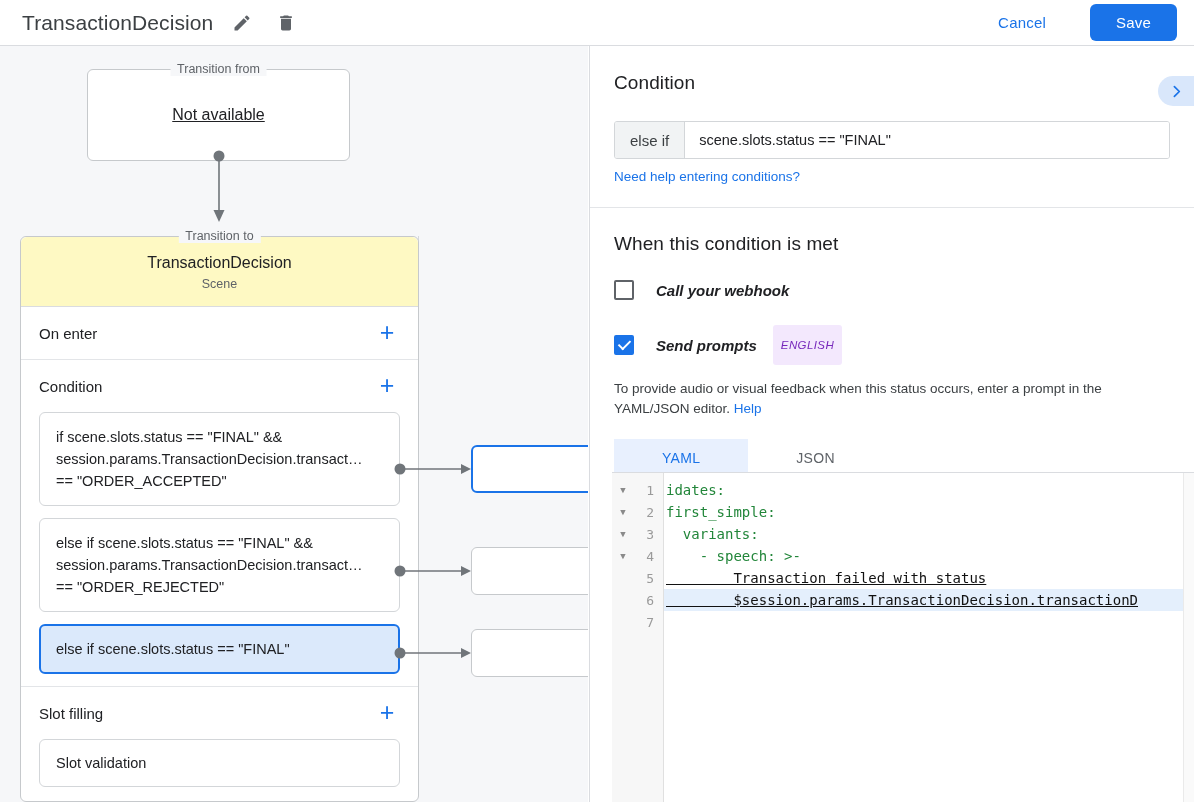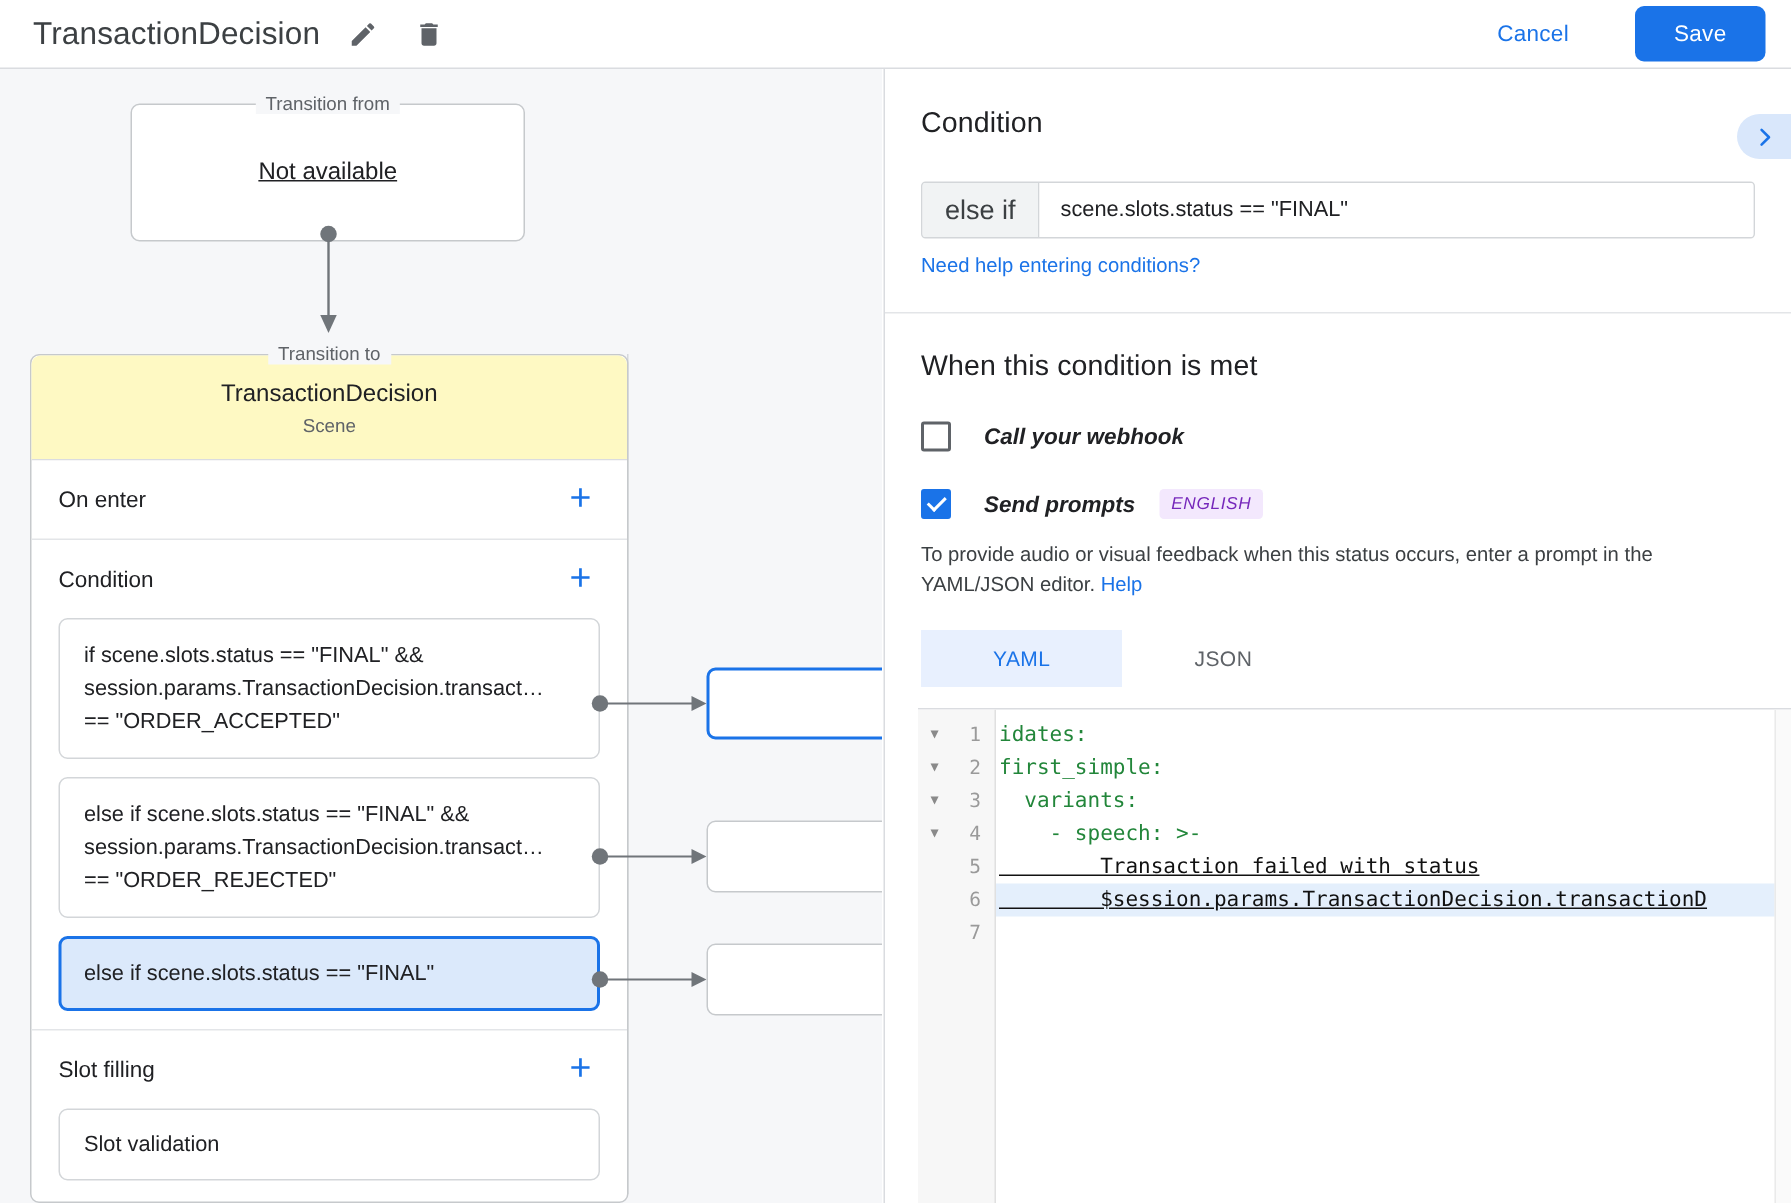--- a/index.html
+++ b/index.html
@@ -197,21 +197,21 @@
   .cond-input-row {
     display: flex; margin-top: 27px;
     border: 1px solid #d3d6d9; border-radius: 3px;
     height: 38px; overflow: hidden;
   }
   .cond-prefix {
     background: #f1f3f4;
     border-right: 1px solid #d3d6d9;
     display: flex; align-items: center;
     padding: 0 15px;
-    font-size: 18px; color: #3c4043;
+    font-size: 15px; color: #3c4043;
   }
   .cond-input {
     flex: 1; border: none; outline: none;
     padding: 0 14px; font-size: 14.5px; color: #202124;
     font-family: "Liberation Sans", sans-serif;
     background: #fff;
   }
   .link {
     display: inline-block; margin-top: 10px;
     color: #1a73e8; font-size: 13.5px; text-decoration: none; cursor: pointer;
@@ -235,21 +235,21 @@
     content: ""; width: 5px; height: 10px;
     border: solid #fff; border-width: 0 2px 2px 0;
     transform: rotate(45deg) translate(-1px,-1px);
   }
   .check-label {
     margin-left: 22px; font-size: 15px; color: #202124; font-weight: bold;
   }
   .badge {
     margin-left: 16px; background: #f3e8fd; color: #7627bb;
     font-size: 11.5px; letter-spacing: .4px;
-    padding: 4px 8px; border-radius: 3px;
+    padding: 14px 8px; border-radius: 3px;
   }
   .helper {
     margin-top: 14px; font-size: 13.5px; color: #3c4043;
     line-height: 20px; max-width: 556px;
   }
 
   
   .tabs { display: flex; margin-top: 20px; }
   .tab {
     padding: 11px 48px; font-size: 14px; color: #5f6368;

